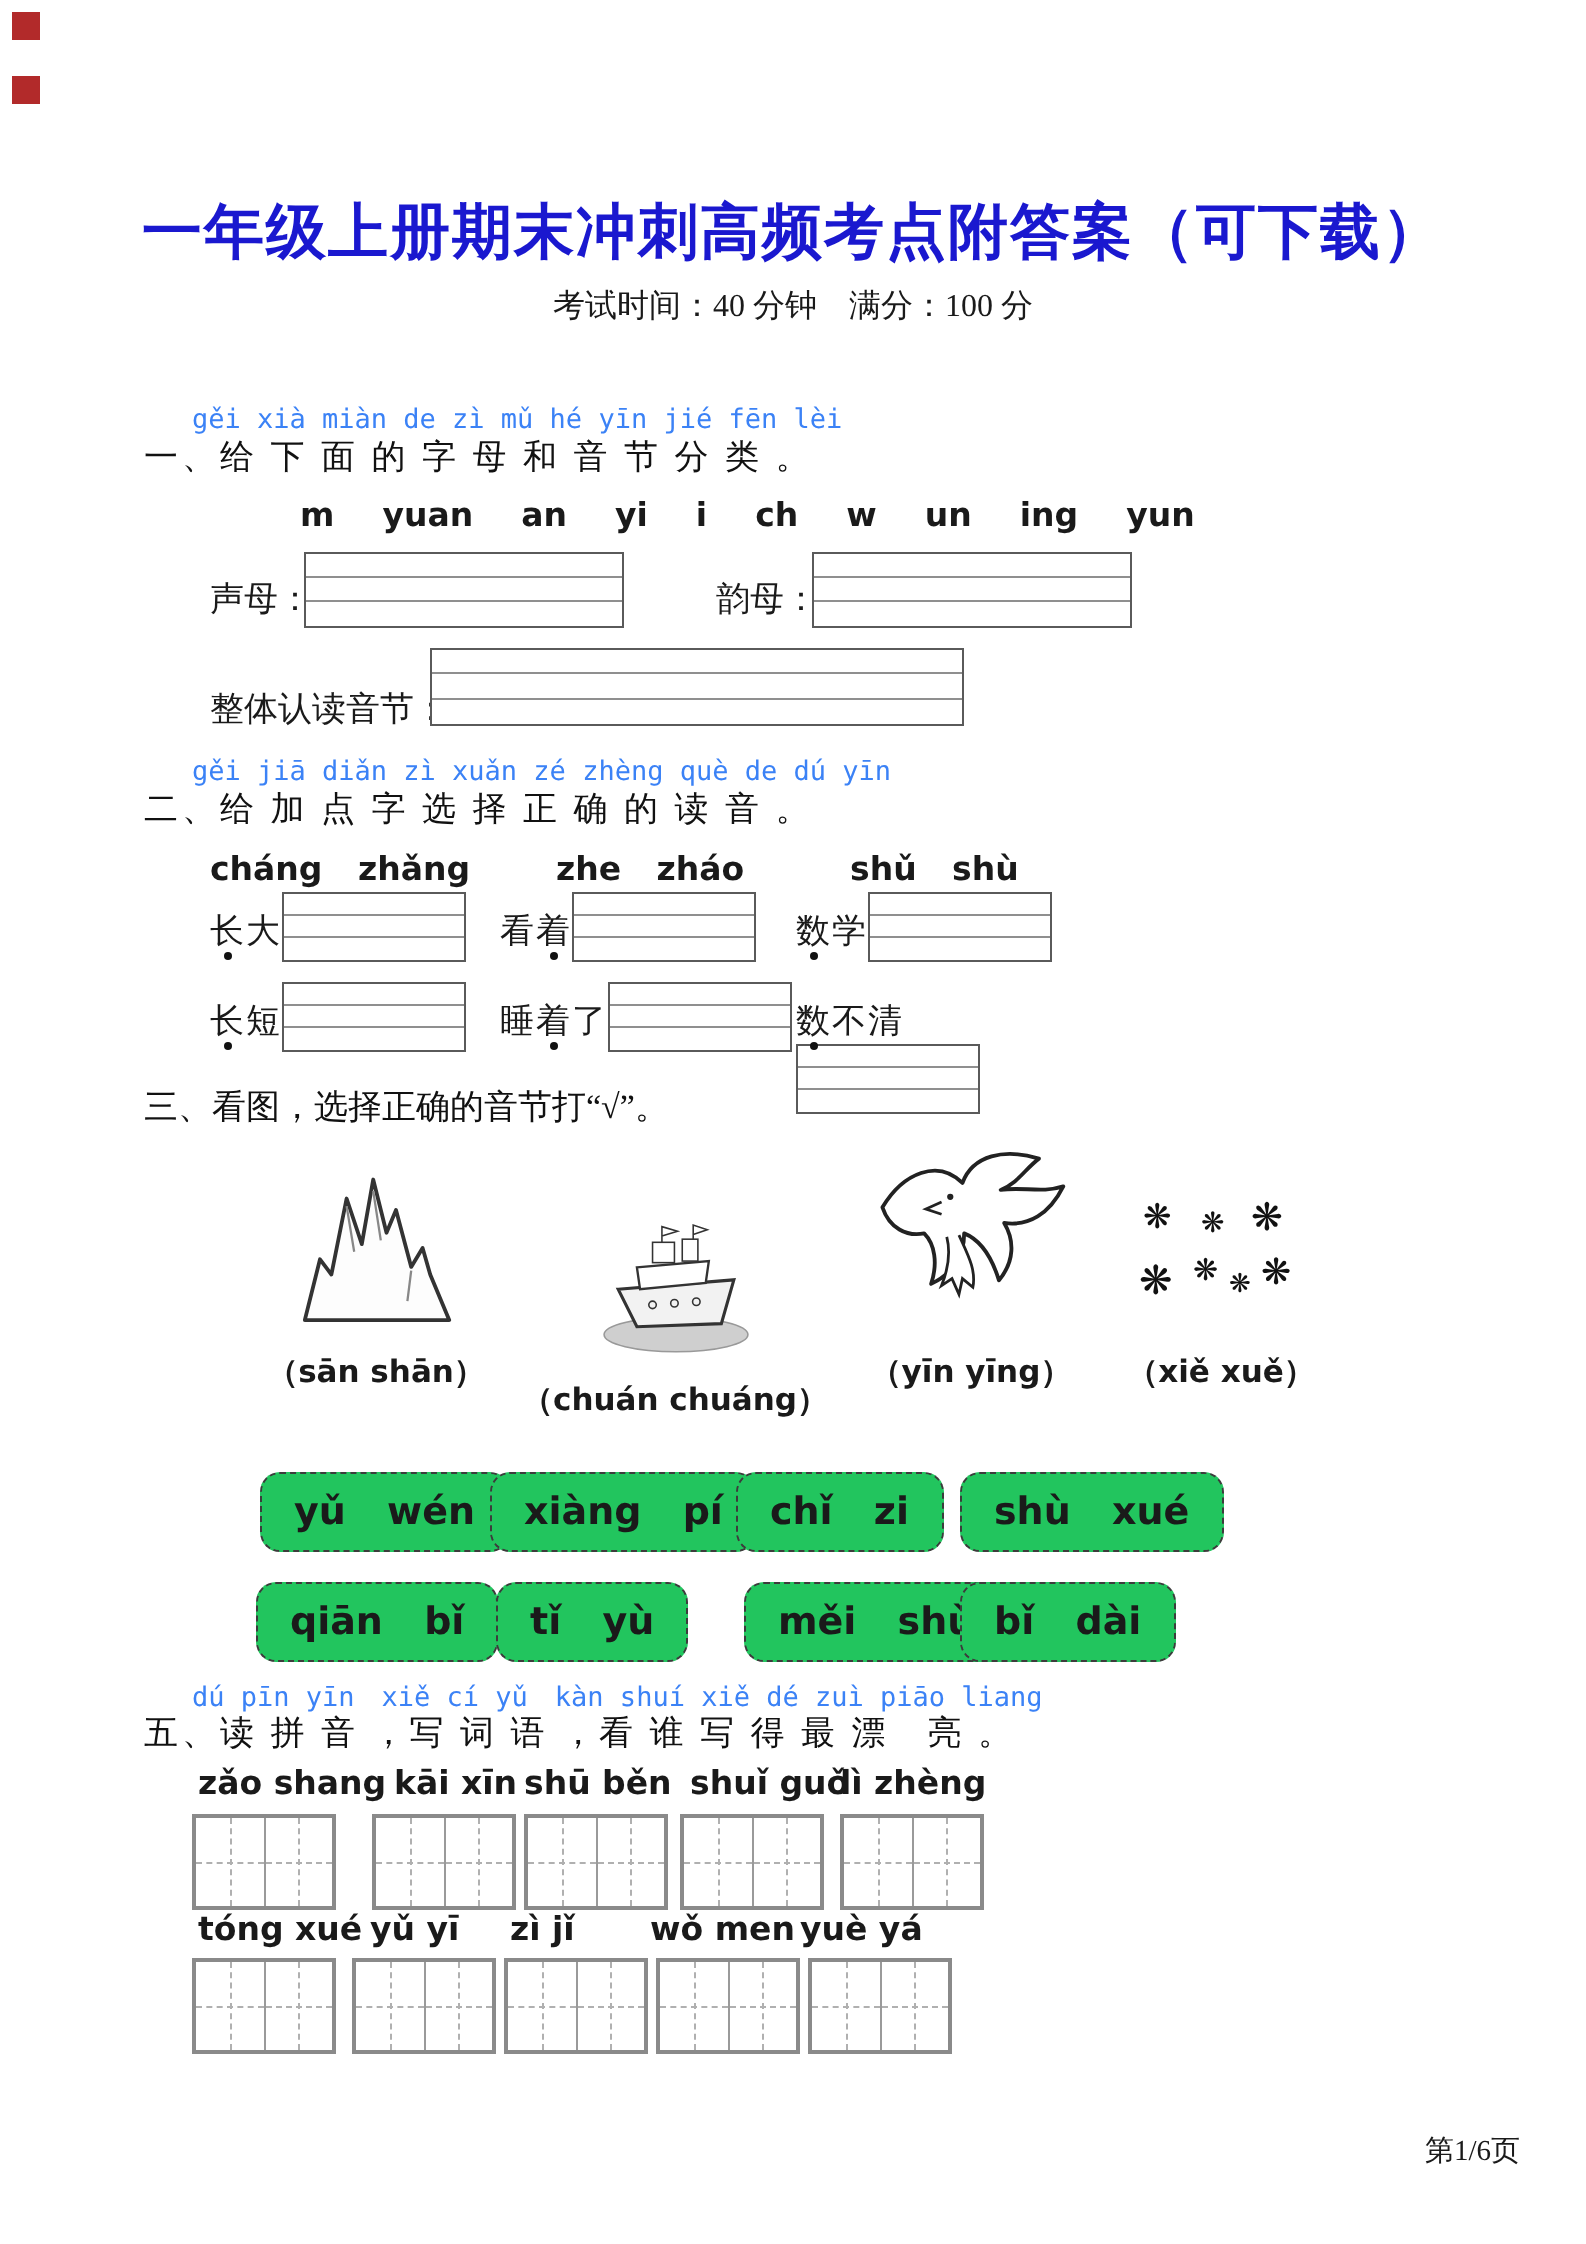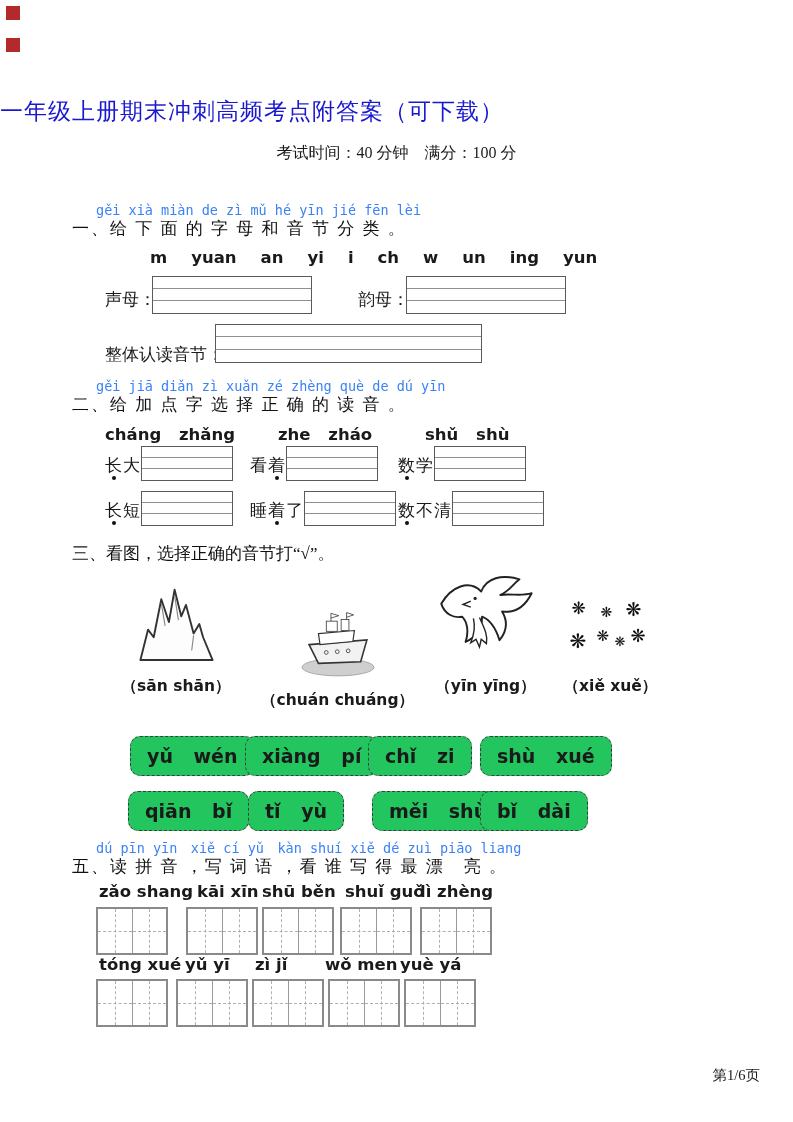--- a/index.html
+++ b/index.html
@@ -1,22 +1,22 @@
 <!DOCTYPE html>
 <html><head>
 <meta charset="utf-8">
 <style>
   html,body{margin:0;padding:0;background:#fff;}
   .page{position:relative;width:793px;height:1122px;background:#fff;overflow:hidden;
         font-family:"Liberation Serif","DejaVu Serif",serif;color:#1a1a1a;}
   .abs{position:absolute;}
   .corner-mark{position:absolute;left:6px;width:14px;height:14px;background:#b22a2a;}
-  .title{position:absolute;top:96px;left:0;width:100%;text-align:left;
-         font-family:"Liberation Sans","DejaVu Sans",sans-serif;font-weight:normal;
-         font-size:23px;letter-spacing:1px;}
+  .title{position:absolute;top:96px;left:0;width:100%;text-align:center;
+         font-family:"Liberation Sans","DejaVu Sans",sans-serif;font-weight:bold;
+         font-size:30px;letter-spacing:1px;}
   .meta{position:absolute;top:143px;left:0;width:100%;text-align:center;
         font-size:16px;white-space:pre;}
   .classline{position:absolute;top:175px;left:0;width:100%;text-align:center;font-size:16px;}
   .blank{display:inline-block;border-bottom:1px solid #222;height:15px;vertical-align:-2px;}
   .rubyline{font-family:"DejaVu Sans Mono",monospace;font-size:13.5px;white-space:pre;color:#3b82f6;}
   .heading{font-size:17px;white-space:pre;color:#111;}
   .heading.sp{letter-spacing:2px;}
   .letters-row{display:flex;gap:24px;font-family:"DejaVu Sans",sans-serif;
                font-weight:600;font-size:16.5px;}
   .lined{border:1px solid #5a5a5a;background:#fff;}
@@ -130,33 +130,33 @@
         </div>
       </div>
       <div class="s2g" style="left: 250px; top: 491px;">
         <span class="word">睡<span class="du">着</span>了</span>
         <div class="lined">
           <i></i>
           <i></i>
           <i></i>
         </div>
       </div>
-      <div class="s2g" style="left: 398px; top: 491px;">
+      <div class="s2g" style="left: 398px; top: 491px; flex-direction: column;">
         <span class="word"><span class="du">数</span>不清</span>
         <div class="lined">
           <i></i>
           <i></i>
           <i></i>
         </div>
       </div>
     </div>
 
   <div class="abs heading" style="left:72px;top:542px;">三、看图，选择正确的音节打“√”。</div>
   <div id="s3-row">
-      <div class="s3col" style="left: 106px; top: 562px; width: 140px;">
+      <div class="s3col" style="left: 118px; top: 562px; width: 140px;">
         <div class="iconbox">
           <svg width="95" height="86" viewBox="0 0 100 90">
             <path d="M12 84 L20 52 L26 60 L34 20 L42 44 L48 10 L55 38 L60 26 L68 56 L74 46 L78 60 L88 84 Z" fill="#fdfdfd" stroke="#333" stroke-width="2" stroke-linejoin="round"></path>
             <path d="M34 24 L38 48 M48 16 L52 42 M68 58 L66 74" stroke="#888" stroke-width="1.2" fill="none"></path>
           </svg>
         </div>
         <div class="s3label">（sān shān）</div>
       </div>
       <div class="s3col" style="left: 255px; top: 576px; width: 165px;">
         <div class="iconbox">

